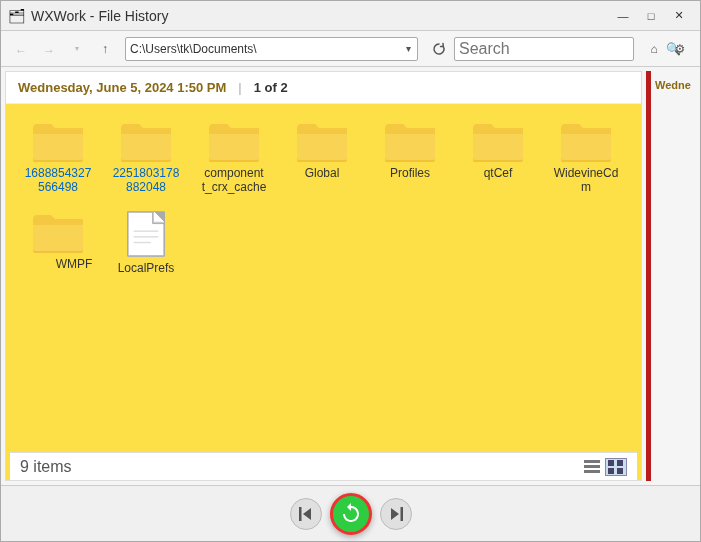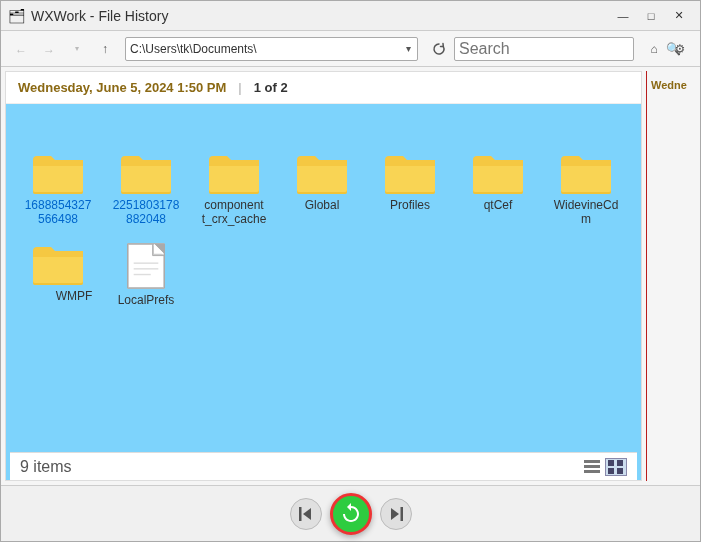--- a/index.html
+++ b/index.html
@@ -159,27 +159,26 @@
     
     .main-content {
       display: flex;
       flex: 1;
       overflow: hidden;
     }
 
     
     .file-panel {
       flex: 1;
-      background: #7dd3fc;
+      background: #fde047;
       border: 1px solid #ddd;
       margin: 4px;
       display: flex;
       flex-direction: column;
       overflow: hidden;
-      gap: 32px;
     }
 
     .panel-header {
       padding: 8px 12px;
       background: white;
       border-bottom: 1px solid #eee;
     }
     .date-nav {
       display: flex;
       align-items: center;
@@ -304,21 +303,21 @@
       justify-content: center;
       color: #555;
       font-size: 12px;
     }
     .view-btn.active { background: #cde; border-color: #88a; }
 
     
     .right-panel {
       width: 50px;
       background: #f5f5f5;
-      border-left: 1px solid #b91c1c;
+      border-left: 5px solid #b91c1c;
       margin: 4px 4px 4px 0;
       overflow: hidden;
     }
     .right-panel-header {
       padding: 8px 4px;
       font-size: 11px;
       color: #8B6914;
       font-weight: 600;
     }
 

